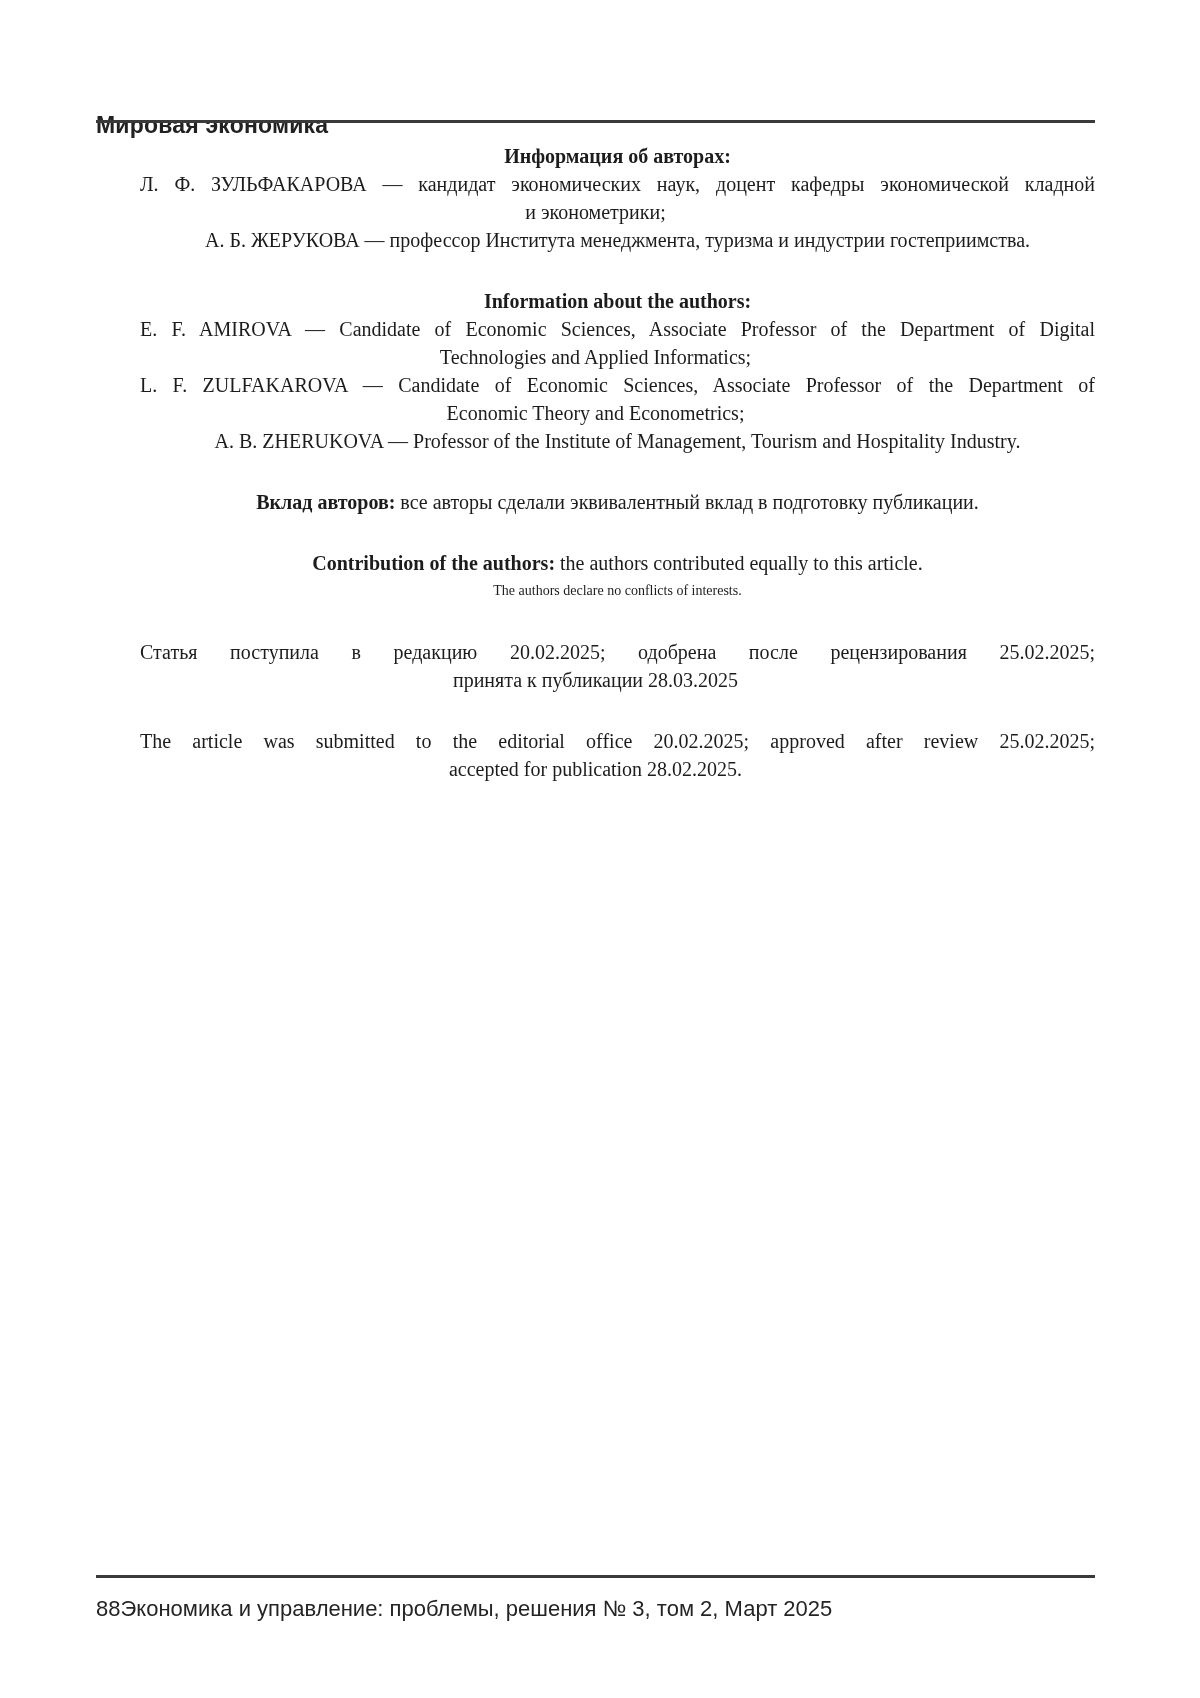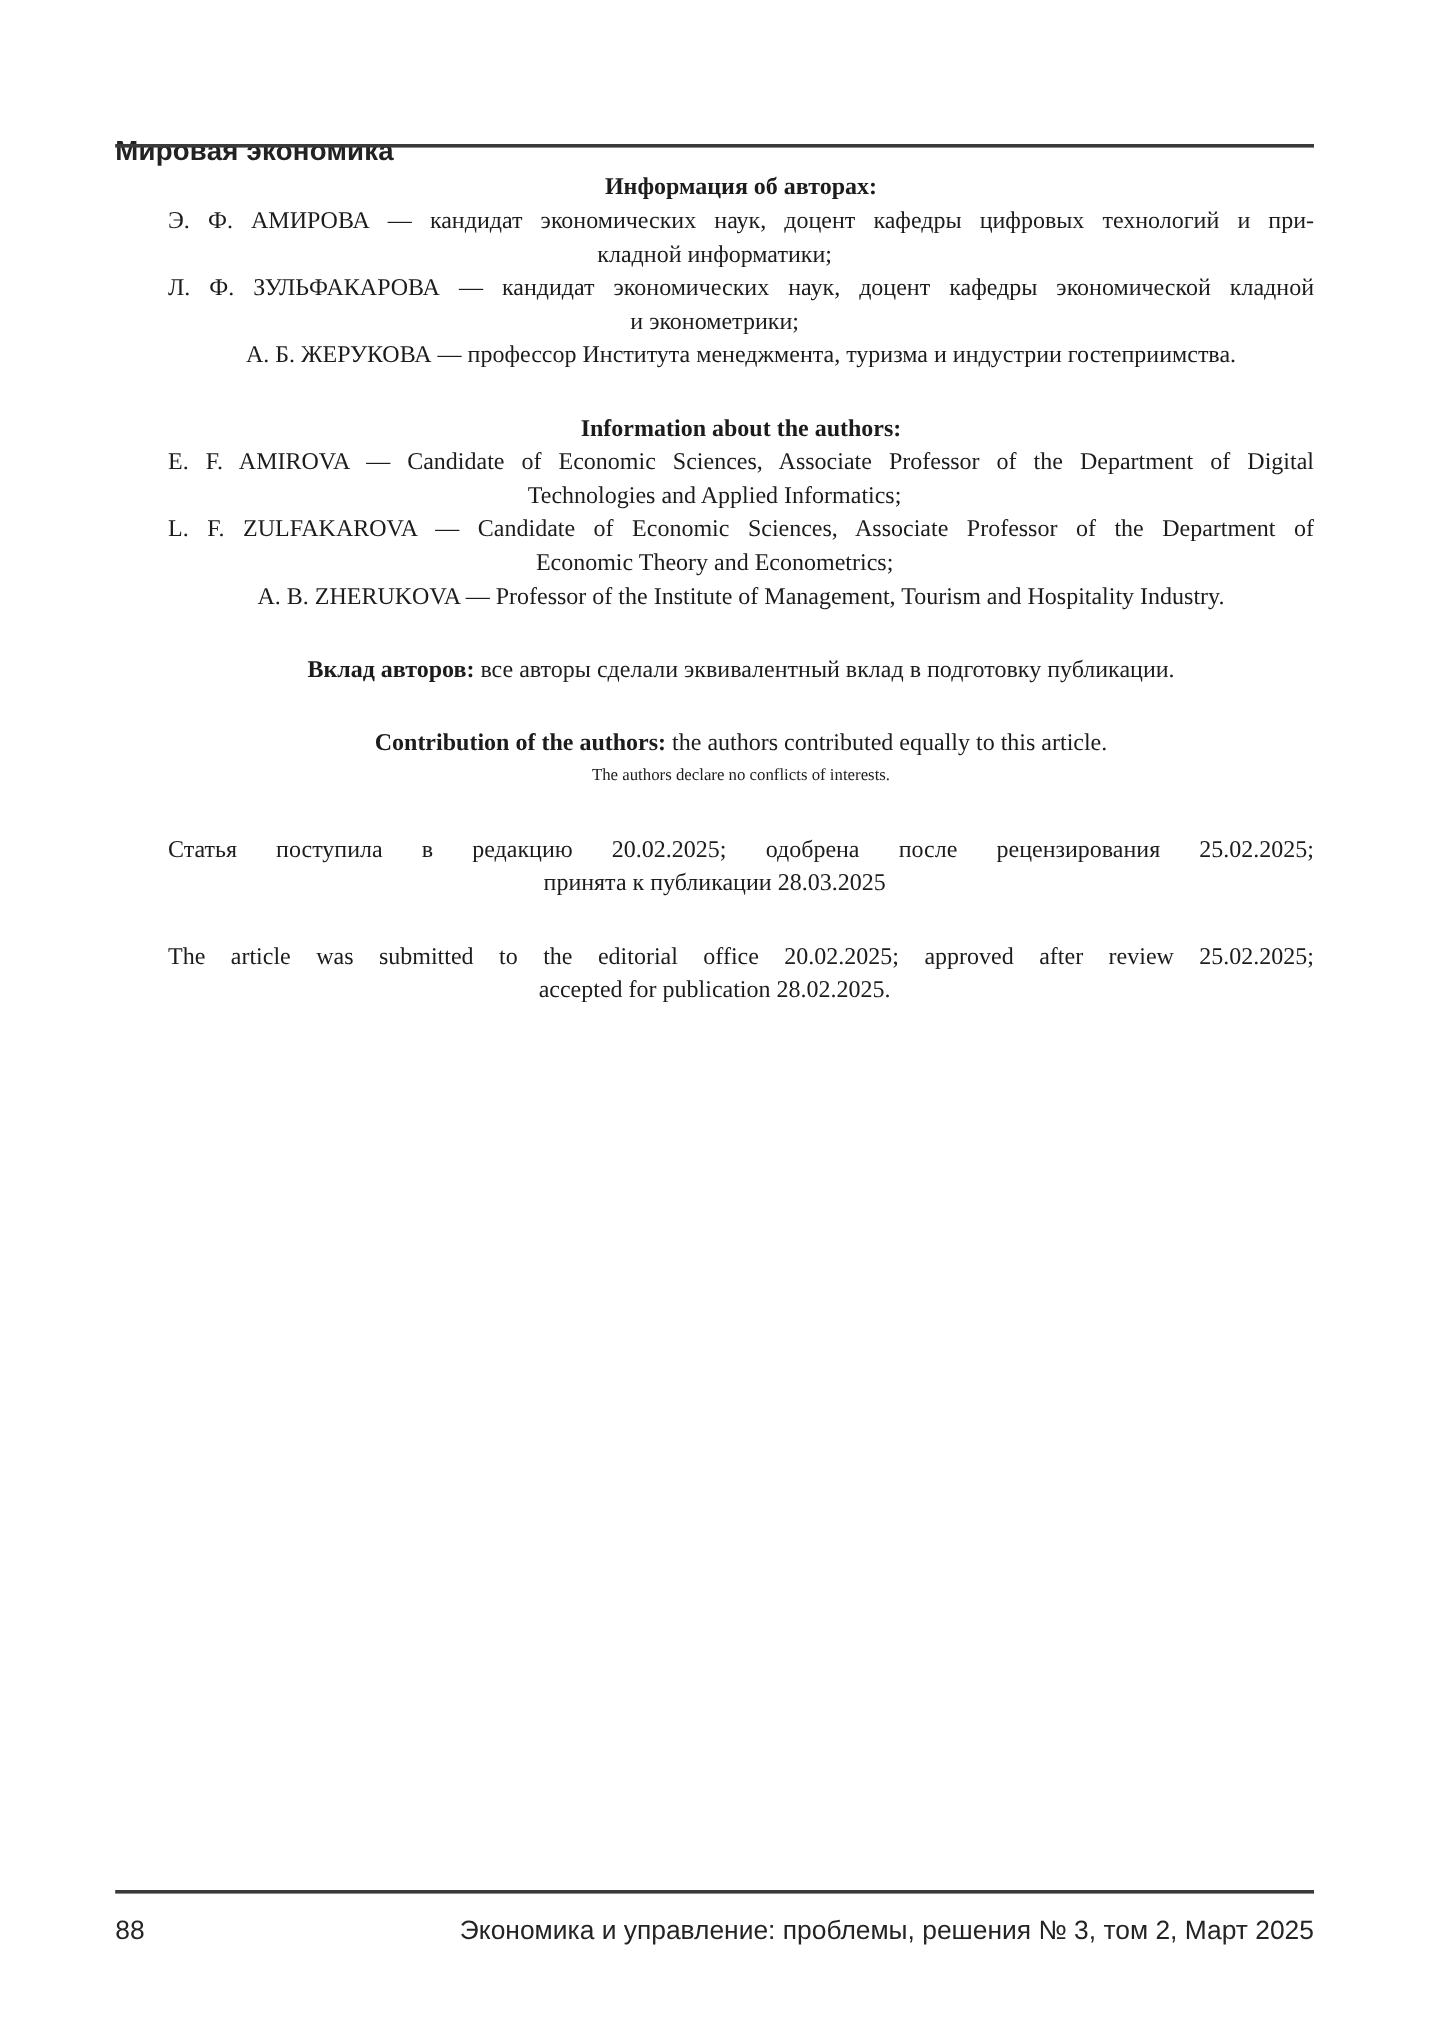--- a/index.html
+++ b/index.html
@@ -36,41 +36,37 @@
   .line.just{text-align:justify;text-align-last:justify;text-justify:inter-word;}
   .line.indent{padding-left:44px;}
   .line.small{font-size:14px;}
   .b{font-weight:bold;}
   .footer-rule{
     position:absolute;left:96px;top:1575px;width:999px;height:3px;
     background:var(--rule);
   }
   .footer-row{
     position:absolute;left:96px;top:1596px;width:999px;
-    display:flex;justify-content:space-between;align-items:baseline;
+    display:flex;justify-content:flex-start;align-items:baseline;
     font-family:"Liberation Sans","DejaVu Sans",sans-serif;
     font-size:22px;color:#242424;
   }
 </style>
 </head>
 <body>
 
 <div class="page-header">
   <div class="header-title">Мировая экономика</div>
 </div>
 <div class="header-rule"></div>
 
 <div class="content">
     <div class="group">
       <div class="para">
         <div class="line indent"><span class="b">Информация об авторах:</span></div>
-      </div>
-      <div class="para">
-        <div class="line just indent">Э. Ф. АМИРОВА — кандидат экономических наук, доцент кафедры цифровых технологий и при-</div>
-        <div class="line">кладной информатики;</div>
       </div>
       <div class="para">
         <div class="line just indent">Л. Ф. ЗУЛЬФАКАРОВА — кандидат экономических наук, доцент кафедры экономической кладной</div>
         <div class="line">и эконометрики;</div>
       </div>
       <div class="para">
         <div class="line indent">А. Б. ЖЕРУКОВА — профессор Института менеджмента, туризма и индустрии гостеприимства.</div>
       </div>
     </div>
     <div class="group">

